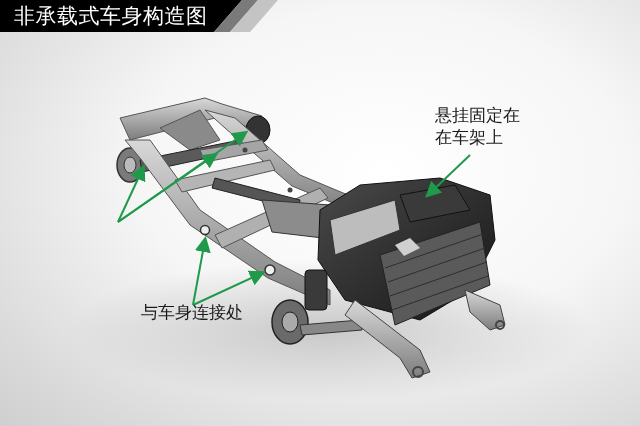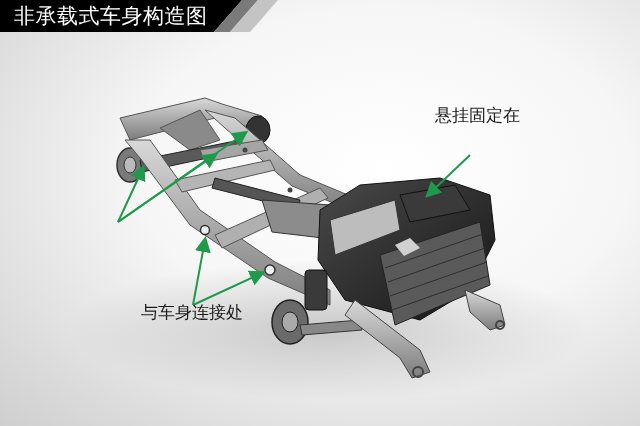--- a/index.html
+++ b/index.html
@@ -118,18 +118,19 @@
   <svg width="640" height="32" viewBox="0 0 640 32">
     <path d="M0,0 L242,0 L214,32 L0,32 Z" fill="#000000"></path>
     <path d="M242,0 L258,0 L230,32 L214,32 Z" fill="#7a7a7a"></path>
     <path d="M258,0 L278,0 L250,32 L230,32 Z" fill="#c4c4c4"></path>
   </svg>
   <div class="title-text">非承载式车身构造图</div>
 </div>
 
 <div class="label label-power">
   <div>悬挂固定在</div>
+  <div>在车架上</div>
 </div>
 
 <div class="label label-susp">
 </div>
 
 <div class="label label-body">与车身连接处</div>
 
 </body></html>

